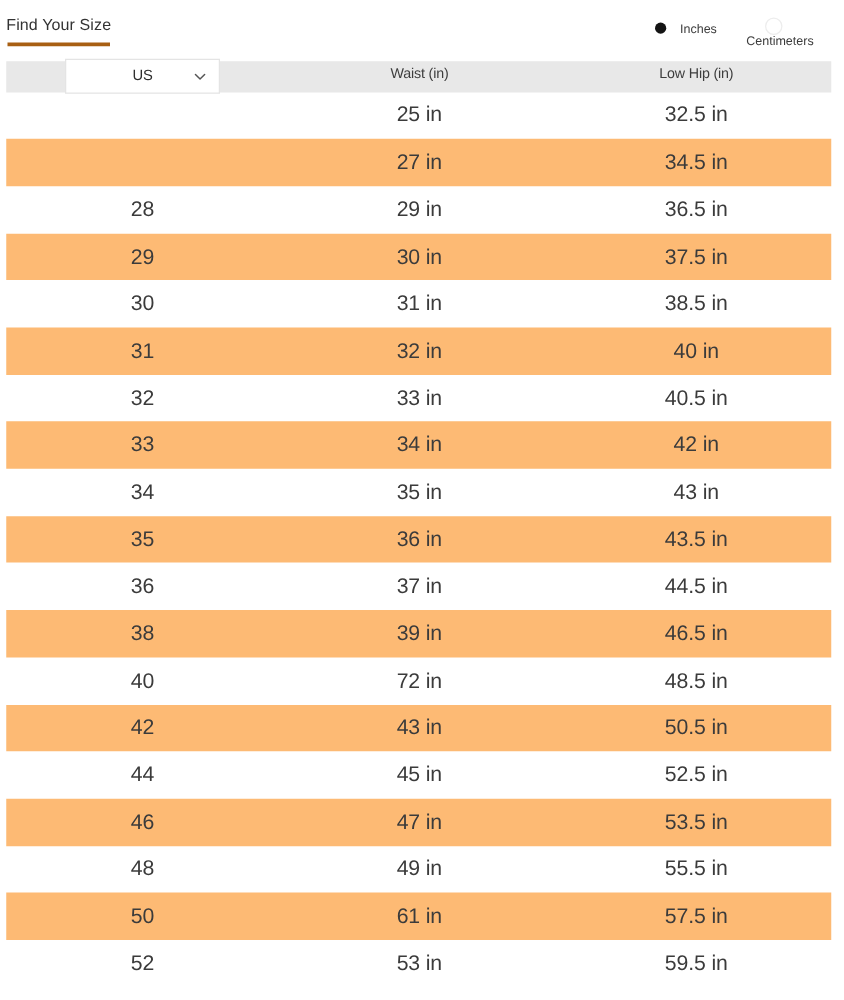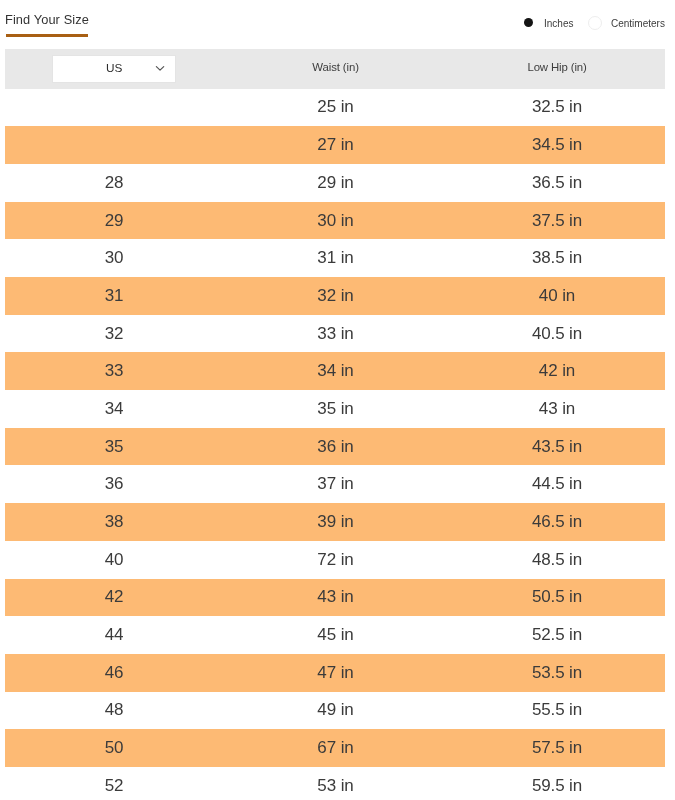--- a/index.html
+++ b/index.html
@@ -13,30 +13,30 @@
 
   
   .topbar{position:absolute;left:0;top:0;width:675px;height:48px;}
   .title{position:absolute;left:5px;top:14px;font-size:12.8px;color:#333333;
          letter-spacing:.1px;line-height:1;white-space:nowrap;}
   .title-underline{position:absolute;left:6px;top:34px;width:82px;height:3px;background:#a85f13;}
 
   .units{position:absolute;left:522px;top:13.5px;width:150px;height:18px;}
   .unit-opt{position:absolute;top:0;height:18px;display:flex;align-items:center;cursor:pointer;}
   .unit-opt.u1{left:0px;}
-  .unit-opt.u2{left:66px;}
+  .unit-opt.u2{left:66px;flex-direction:column;}
   .radio{border-radius:50%;box-sizing:border-box;flex:none;display:block;}
   .radio.on{width:9px;height:9px;margin:0 2px;background:#141414;}
   .radio.off{width:14px;height:14px;background:#ffffff;border:1px solid #ededed;}
   .unit-label{font-size:10px;color:#3c3c3c;margin-left:9px;white-space:nowrap;line-height:1;position:relative;top:1px;}
 
   
   .table{position:absolute;left:5px;top:48.6px;width:660px;}
 
-  .thead{display:flex;height:40px;background:#e8e8e8;align-items:center;}
+  .thead{display:flex;height:25px;background:#e8e8e8;align-items:center;}
   .th{flex:0 0 217px;text-align:center;font-size:11.4px;color:#3d3d3d;letter-spacing:-0.12px;
       position:relative;left:0.6px;top:-1.2px;line-height:1;white-space:nowrap;}
   .th:nth-child(2),.cell:nth-child(2){flex-basis:226px;}
   .th:nth-child(3),.cell:nth-child(3){flex-basis:217px;}
   .th-select{display:flex;justify-content:center;align-items:center;top:0;}
 
   .select{
     position:relative;width:124px;height:28px;background:#ffffff;
     border:1px solid #e4e4e4;box-sizing:border-box;
     display:flex;align-items:center;justify-content:center;cursor:pointer;
@@ -166,21 +166,21 @@
           <div class="cell">47 in</div>
           <div class="cell">53.5 in</div>
         </div>
         <div class="row">
           <div class="cell">48</div>
           <div class="cell">49 in</div>
           <div class="cell">55.5 in</div>
         </div>
         <div class="row alt">
           <div class="cell">50</div>
-          <div class="cell">67 in</div>
+          <div class="cell">61 in</div>
           <div class="cell">57.5 in</div>
         </div>
         <div class="row">
           <div class="cell">52</div>
           <div class="cell">53 in</div>
           <div class="cell">59.5 in</div>
         </div>
       </div>
   </div>
 

